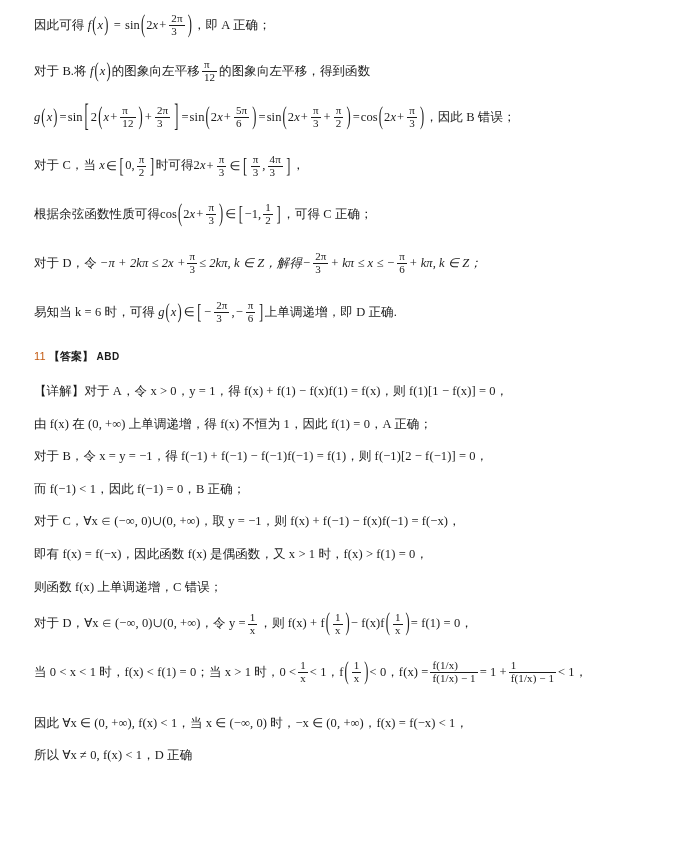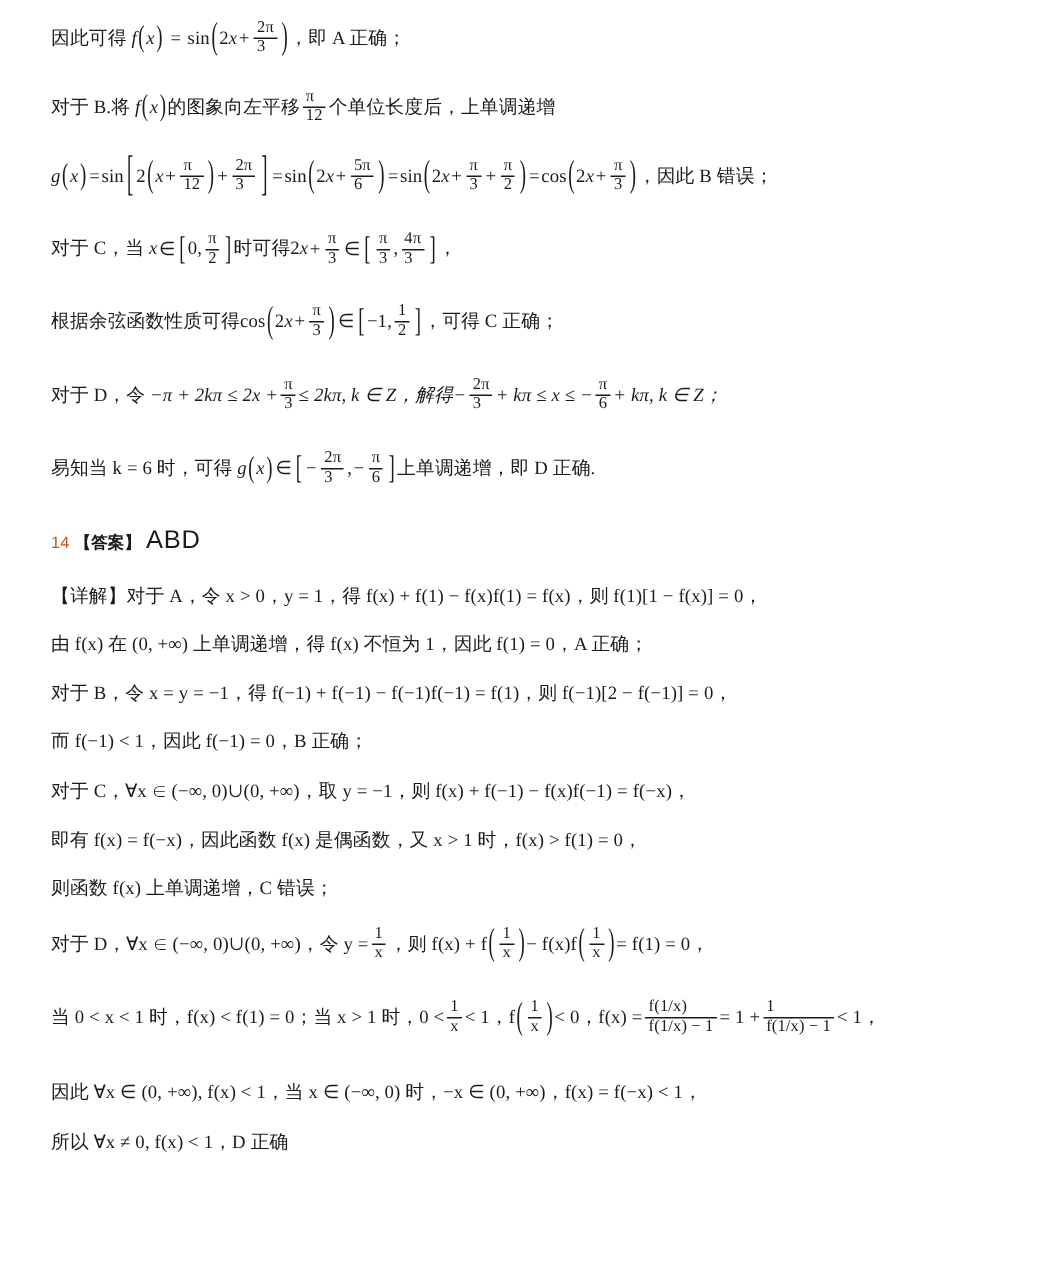--- a/index.html
+++ b/index.html
@@ -84,41 +84,41 @@
     font-size: 11px;
     font-family: "Liberation Sans", sans-serif;
   }
   .ansbox {
     font-family: "Liberation Serif", serif;
     font-weight: bold;
     font-size: 11px;
   }
   .ansletters {
     font-family: "Liberation Sans", sans-serif;
-    font-weight: normal;
-    font-size: 17px;
+    font-weight: bold;
+    font-size: 10px;
     letter-spacing: 0.5px;
   }
   .answer-row { margin-bottom: 19px; }
 </style>
 </head>
 <body>
 
 <div class="page">
 
   <div class="line block">
     <span>因此可得</span>
     <span class="mi">f</span><span class="paren-s">(</span><span class="mi">x</span><span class="paren-s">)</span>
     <span class="mo">=</span>
     <span class="mn">sin</span><span class="paren">(</span><span class="mn">2</span><span class="mi">x</span><span class="mo">+</span><span class="frac"><span class="num">2π</span><span class="den">3</span></span><span class="paren">)</span><span>，即 A 正确；</span>
   </div>
 
   <div class="line block">
     <span>对于 B.将</span>
-    <span class="mi">f</span><span class="paren-s">(</span><span class="mi">x</span><span class="paren-s">)</span><span>的图象向左平移</span><span class="frac"><span class="num">π</span><span class="den">12</span></span><span>个单位长度后，上单调递增</span>
+    <span class="mi">f</span><span class="paren-s">(</span><span class="mi">x</span><span class="paren-s">)</span><span>的图象向左平移</span><span class="frac"><span class="num">π</span><span class="den">12</span></span><span>的图象向左平移，得到函数</span>
   </div>
 
   <div class="line tall">
     <span class="mi">g</span><span class="paren-s">(</span><span class="mi">x</span><span class="paren-s">)</span><span class="mo">=</span><span class="mn">sin</span><span class="bigparen">[</span><span class="mn">2</span><span class="paren">(</span><span class="mi">x</span><span class="mo">+</span><span class="frac"><span class="num">π</span><span class="den">12</span></span><span class="paren">)</span><span class="mo">+</span><span class="frac"><span class="num">2π</span><span class="den">3</span></span><span class="bigparen">]</span><span class="mo">=</span><span class="mn">sin</span><span class="paren">(</span><span class="mn">2</span><span class="mi">x</span><span class="mo">+</span><span class="frac"><span class="num">5π</span><span class="den">6</span></span><span class="paren">)</span><span class="mo">=</span><span class="mn">sin</span><span class="paren">(</span><span class="mn">2</span><span class="mi">x</span><span class="mo">+</span><span class="frac"><span class="num">π</span><span class="den">3</span></span><span class="mo">+</span><span class="frac"><span class="num">π</span><span class="den">2</span></span><span class="paren">)</span><span class="mo">=</span><span class="mn">cos</span><span class="paren">(</span><span class="mn">2</span><span class="mi">x</span><span class="mo">+</span><span class="frac"><span class="num">π</span><span class="den">3</span></span><span class="paren">)</span><span>，因此 B 错误；</span>
   </div>
 
   <div class="line tall">
     <span>对于 C，当</span>
     <span class="mi">x</span><span class="mo">∈</span><span class="brk">[</span><span class="mn">0</span>,<span class="frac"><span class="num">π</span><span class="den">2</span></span><span class="brk">]</span><span>时可得</span><span class="mn">2</span><span class="mi">x</span><span class="mo">+</span><span class="frac"><span class="num">π</span><span class="den">3</span></span><span class="mo">∈</span><span class="brk">[</span><span class="frac"><span class="num">π</span><span class="den">3</span></span>,<span class="frac"><span class="num">4π</span><span class="den">3</span></span><span class="brk">]</span><span>，</span>
   </div>
@@ -131,21 +131,21 @@
     <span>对于 D，令</span>
     <span class="mi">−π + 2kπ ≤ 2x +</span><span class="frac"><span class="num">π</span><span class="den">3</span></span><span class="mi">≤ 2kπ, k ∈ Z，解得</span><span class="mo">−</span><span class="frac"><span class="num">2π</span><span class="den">3</span></span><span class="mi">+ kπ ≤ x ≤ −</span><span class="frac"><span class="num">π</span><span class="den">6</span></span><span class="mi">+ kπ, k ∈ Z；</span>
   </div>
 
   <div class="line tall">
     <span>易知当 k = 6 时，可得</span>
     <span class="mi">g</span><span class="paren-s">(</span><span class="mi">x</span><span class="paren-s">)</span><span class="mo">∈</span><span class="brk">[</span><span class="mo">−</span><span class="frac"><span class="num">2π</span><span class="den">3</span></span><span>,</span><span class="mo">−</span><span class="frac"><span class="num">π</span><span class="den">6</span></span><span class="brk">]</span><span>上单调递增，即 D 正确.</span>
   </div>
 
   <div class="line answer-row">
-    <span class="qnum">14</span>
+    <span class="qnum">11</span>
     <span class="ansbox">【答案】</span>
     <span class="ansletters">ABD</span>
   </div>
 
   <div class="line block-tight">
     <span>【详解】对于 A，令 x &gt; 0，y = 1，得 f(x) + f(1) − f(x)f(1) = f(x)，则 f(1)[1 − f(x)] = 0，</span>
   </div>
 
   <div class="line block-tight">
     <span>由 f(x) 在 (0, +∞) 上单调递增，得 f(x) 不恒为 1，因此 f(1) = 0，A 正确；</span>

